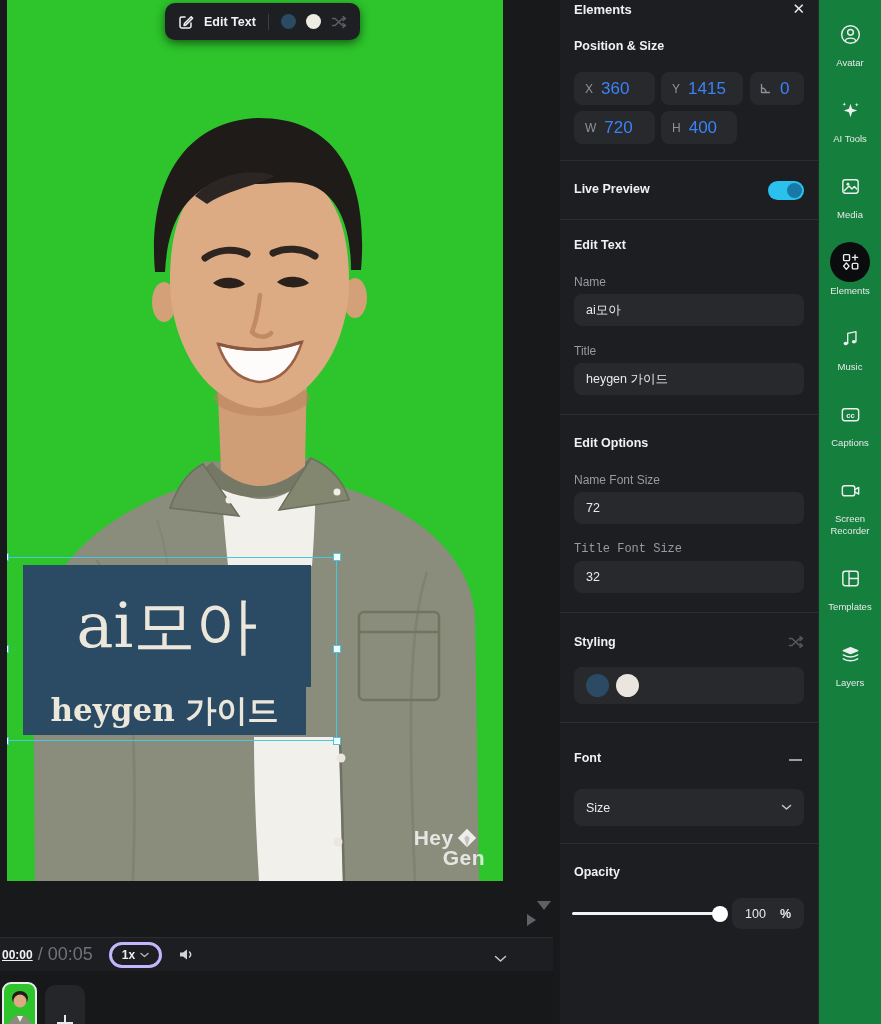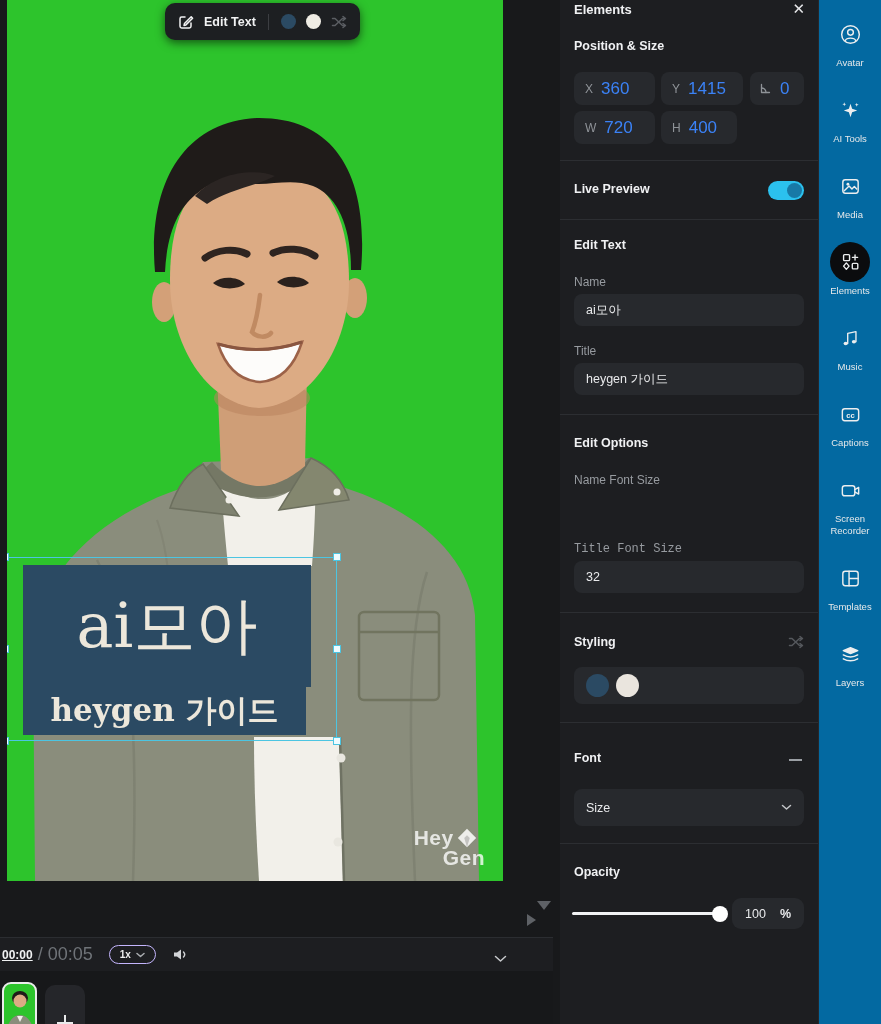--- a/index.html
+++ b/index.html
@@ -44,22 +44,22 @@
   .tri-down { position:absolute; left:537px; top:901px; width:0; height:0;
               border-left:7px solid transparent; border-right:7px solid transparent; border-top:9px solid #5e6166; }
   .tri-right { position:absolute; left:527px; top:914px; width:0; height:0;
                border-top:6px solid transparent; border-bottom:6px solid transparent; border-left:9px solid #5e6166; }
 
   
   .tl-bar { position:absolute; left:0; top:937px; width:553px; height:34px; background:#1d1e21;
             border-top:1px solid #2b2d31; display:flex; align-items:center; padding:0 6px 0 2px; }
   .tl-cur { color:#f0f1f2; font-size:12px; font-weight:bold;text-decoration:underline; }
   .tl-dim { color:#6f7378; font-size:18px; margin-left:5px; }
-  .speed-pill { margin-left:16px; display:flex; align-items:center; gap:5px; border:1px solid #c4b5fd;
-                border-radius:14px; padding:3px 10px; color:#eceded; font-size:10px; font-weight:bold;text-align:center; }
+  .speed-pill { margin-left:16px; display:flex; align-items:center; gap:5px; border:3px solid #c4b5fd;
+                border-radius:14px; padding:3px 10px; color:#eceded; font-size:12px; font-weight:bold;text-align:center; }
   .vol { margin-left:16px; display:flex; }
   .tl-chev { position:absolute; right:46px; top:11px; }
 
   
   .scenes { position:absolute; left:0; top:971px; width:553px; height:53px; background:#17181a; }
   .thumb { position:absolute; left:2px; top:11px; width:35px; height:52px; border:2px solid #ececec;
            border-radius:9px; background:#2dc42c; overflow:hidden; }
   .add-tile { position:absolute; left:45px; top:14px; width:40px; height:50px; border-radius:10px; background:#25262a; }
   .plus { position:absolute; left:50%; top:30px; width:16px; height:16px; transform:translateX(-50%); }
   .plus::before, .plus::after { content:""; position:absolute; background:#e9eaeb; }
@@ -86,21 +86,21 @@
   .dot.cream { background:#eae5de; }
   .dd-chev { margin-left:auto; }
   .minus-ic { position:absolute; width:13px; height:2px; background:#9b9fa4; }
   .sl-track { position:absolute; height:3px; border-radius:2px; background:#f2f3f4; }
   .sl-knob { position:absolute; width:16px; height:16px; border-radius:50%; background:#ffffff; }
   .val-pill { position:absolute; background:#27292d; border-radius:9px; height:31px; display:flex;
               align-items:center; padding:0 13px; color:#e9eaec; font-size:12.5px; }
   .val-pill .pct { margin-left:auto; font-weight:bold; }
 
   
-  .sidebar { position:absolute; left:818px; top:0; width:63px; height:1024px; background:#0369a1;
+  .sidebar { position:absolute; left:818px; top:0; width:63px; height:1024px; background:#15803d;
              border-left:1px solid #26272a; display:flex; flex-direction:column; align-items:center;
              padding-top:14px; gap:21px; }
   .sb-item { display:flex; flex-direction:column; align-items:center; width:60px; }
   .sb-item .ic-wrap { width:40px; height:40px; display:flex; align-items:center; justify-content:center; border-radius:50%; }
   .sb-item.active .ic-wrap { background:#0b0c0e; }
   .sb-item .sb-lbl { margin-top:3px; color:#e7e9ea; font-size:9.5px; text-align:center; line-height:12px; }
   .ic { stroke:#eceeef; stroke-width:1.5; fill:none; stroke-linecap:round; stroke-linejoin:round; }
 </style>
 </head>
 <body>
@@ -283,20 +283,23 @@
     </div>
     <div class="pa f-lbl" style="top:344px;">Title</div>
     <div class="pa field" style="top:363px;">
       <input value="heygen 가이드" style="">
     </div>
 
     <div class="divider" style="top:414px;"></div>
 
     <div class="pa sec-head" style="top:436px;">Edit Options</div>
     <div class="pa f-lbl" style="top:473px;">Name Font Size</div>
+    <div class="pa field" style="top:492px;">
+      <input value="72" style="">
+    </div>
     <div class="pa f-lbl" style="top:542px;font-family:Liberation Mono, monospace;">Title Font Size</div>
     <div class="pa field" style="top:561px;">
       <input value="32" style="">
     </div>
 
     <div class="divider" style="top:612px;"></div>
 
     <div class="pa sec-head" style="top:635px;">Styling</div>
     <svg style="position:absolute; right:14px; top:634px;" width="16" height="16" viewBox="0 0 16 16" class="ic">
       <g style="stroke:#55585d">

